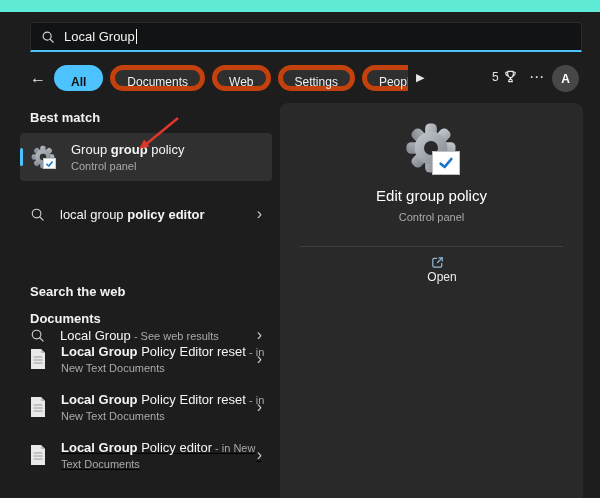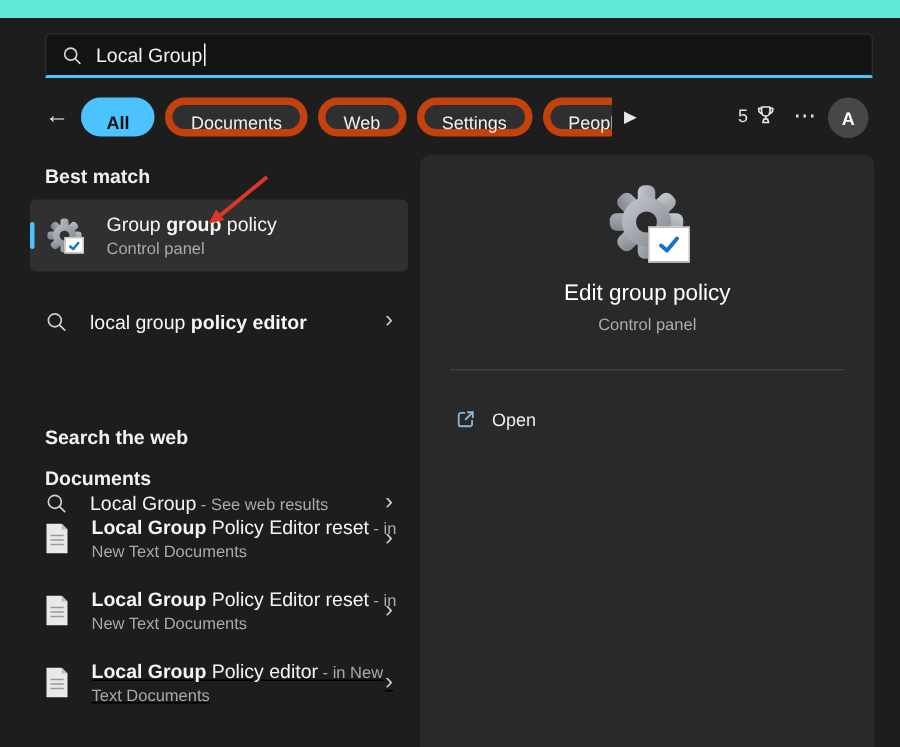--- a/index.html
+++ b/index.html
@@ -55,21 +55,21 @@
   
   .anno { position:absolute; left:125px; top:96px; z-index:6; pointer-events:none; }
 
   
   .panel { position:absolute; left:280px; top:91px; width:303px; bottom:0; background:#292929; border-radius:8px 8px 0 0; }
   .bigicon { position:absolute; left:50%; top:17px; transform:translateX(-50%); width:58px; height:58px; }
   .bigicon .badge { position:absolute; left:29px; top:31px; width:28px; height:24px; border:1px solid #bfbfbf; }
   .p-title { position:absolute; top:84px; width:100%; text-align:center; color:#ffffff; font-size:15px; }
   .p-sub { position:absolute; top:108px; width:100%; text-align:center; color:#ababab; font-size:11px; }
   .p-div { position:absolute; top:143px; left:20px; right:20px; height:1px; background:#3f3f3f; }
-  .openrow { position:absolute; top:152px; left:12px; right:12px; height:32px; display:flex; align-items:flex-end; padding-left:11px; border-radius:4px; }
+  .openrow { position:absolute; top:152px; left:12px; right:12px; height:32px; display:flex; align-items:center; padding-left:11px; border-radius:4px;flex-direction:column; }
   .openrow .lbl { color:#eeeeee; font-size:12px; margin-left:10px; }
 
   .clickable { cursor:pointer; }
 </style>
 </head>
 <body>
 
 <div class="screen">
   <div class="window">
 

